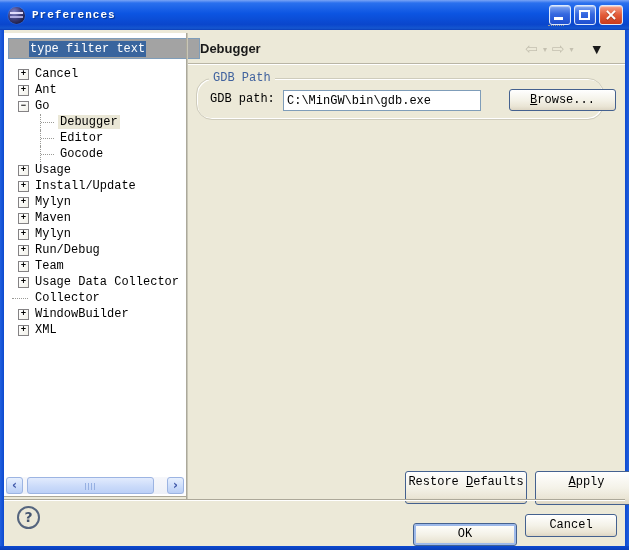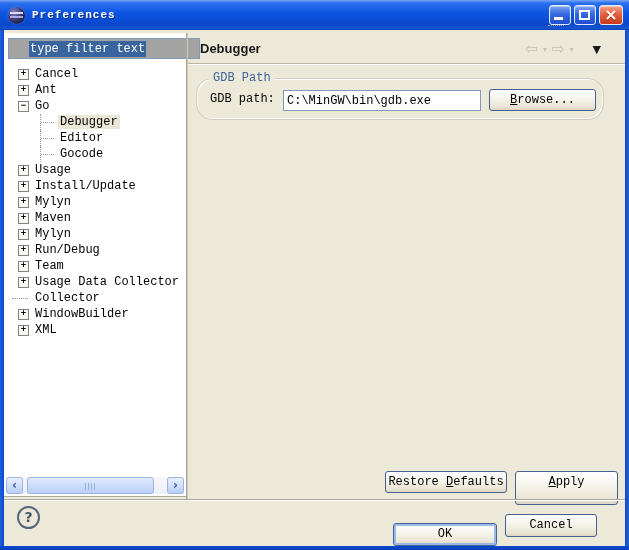--- a/index.html
+++ b/index.html
@@ -79,24 +79,24 @@
   .header-sep{position:absolute;left:0;right:0;top:30px;height:2px;background:#B9B5A5;border-bottom:1px solid #fff;box-sizing:border-box;}
   .group-box{position:absolute;left:8px;top:45px;width:406px;height:40px;border:1px solid #CFCCBC;border-radius:16px;
     box-shadow:inset 1px 1px 0 #fff,inset -1px -1px 0 #fff;}
   .group-title{position:absolute;left:12px;top:-8px;background:#ECE9D8;padding:0 4px;color:#40629E;}
   .field-label{position:absolute;left:13px;top:13px;}
   .field-input{position:absolute;left:86px;top:11px;width:198px;height:21px;box-sizing:border-box;
     border:1px solid #7F9DB9;background:#fff;font:12px "Liberation Mono","DejaVu Sans Mono",monospace;
     padding:2px 3px;color:#000;}
   .btn{box-sizing:border-box;border:1px solid #44618F;border-radius:3px;text-align:center;
     background:linear-gradient(180deg,#FFFFFF 0%,#F4F2E8 50%,#EAE5D5 82%,#DDD6C4 100%);
-    font:12px/20px "Liberation Mono","DejaVu Sans Mono",monospace;color:#000;}
+    font:12px/20px "Liberation Mono","DejaVu Sans Mono",monospace;color:#000;margin-left:20px;}
   .btn u{text-decoration:underline;}
   .browse-btn{position:absolute;left:292px;top:10px;width:107px;height:22px;}
-  .restore-btn{position:absolute;left:197px;top:438px;width:122px;height:22px;}
+  .restore-btn{position:absolute;left:197px;top:438px;width:122px;height:33px;}
   .apply-btn{position:absolute;left:327px;top:438px;width:103px;height:34px;}
   .ok-btn{position:absolute;left:389px;top:22px;width:104px;height:23px;line-height:21px;
     box-shadow:inset 0 0 0 2px #9DB9EA;}
   .cancel-btn{position:absolute;left:501px;top:13px;width:92px;height:23px;line-height:21px;}
   .help-icon{position:absolute;left:13px;top:5px;width:23px;height:23px;border:2px solid #55657E;border-radius:50%;
     box-sizing:border-box;text-align:center;font:bold 14px/19px "DejaVu Sans",sans-serif;color:#44546E;}
 </style>
 </head>
 <body>
 

